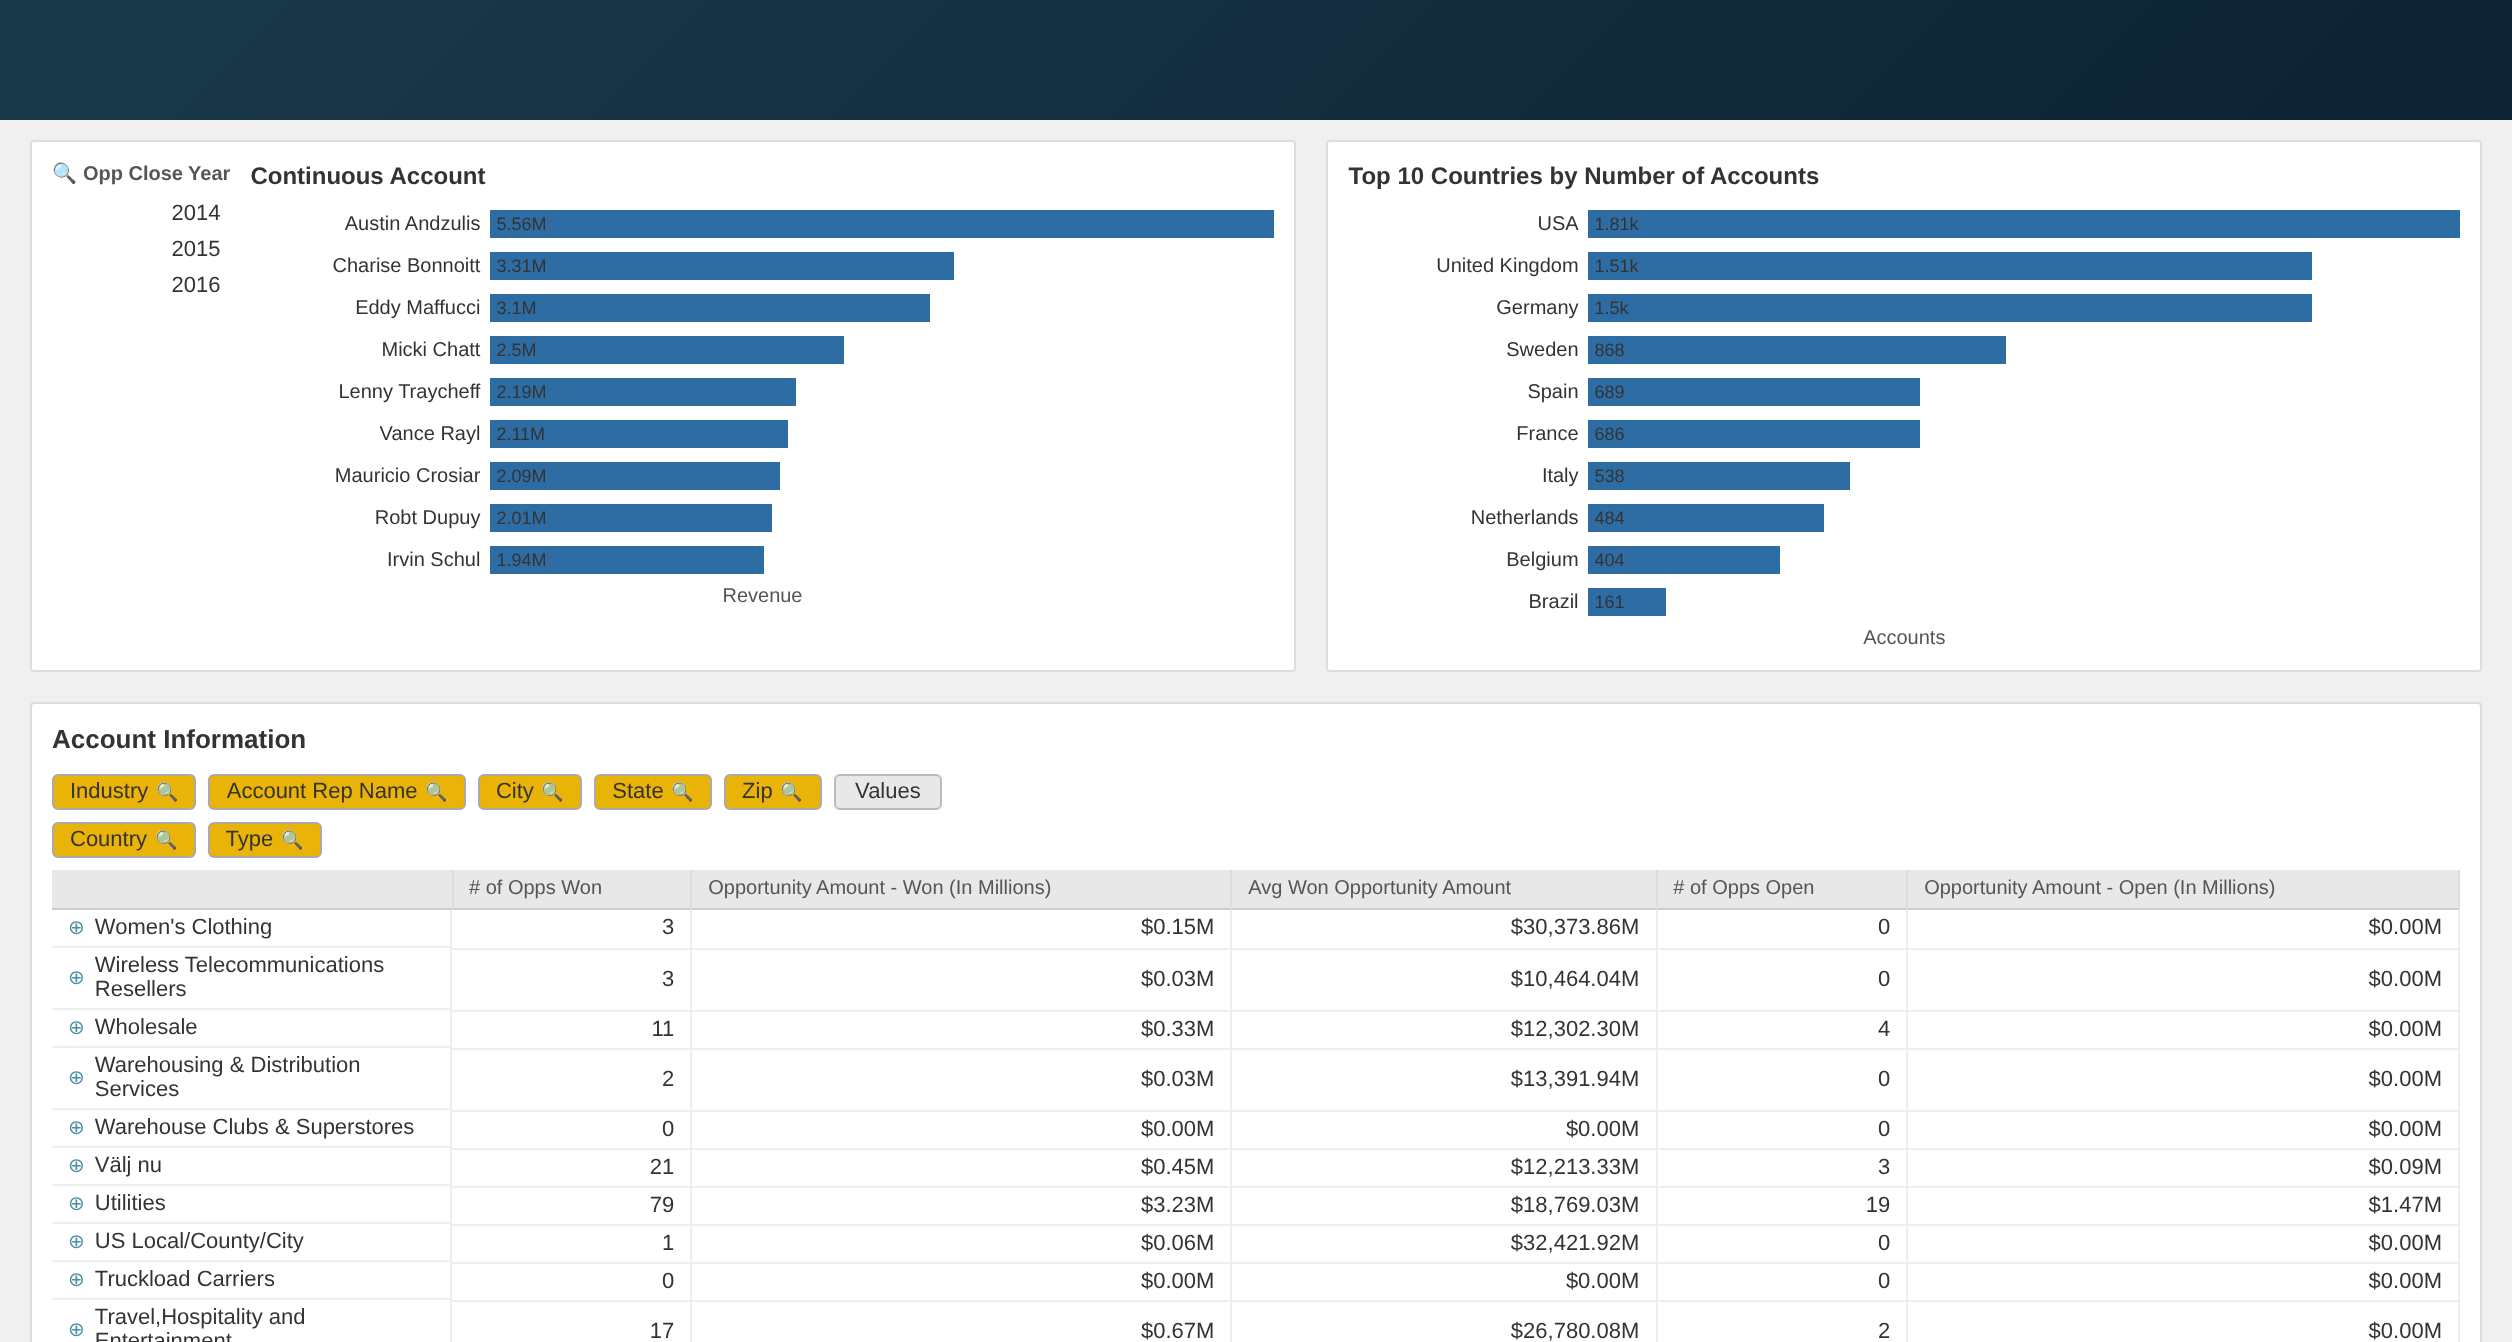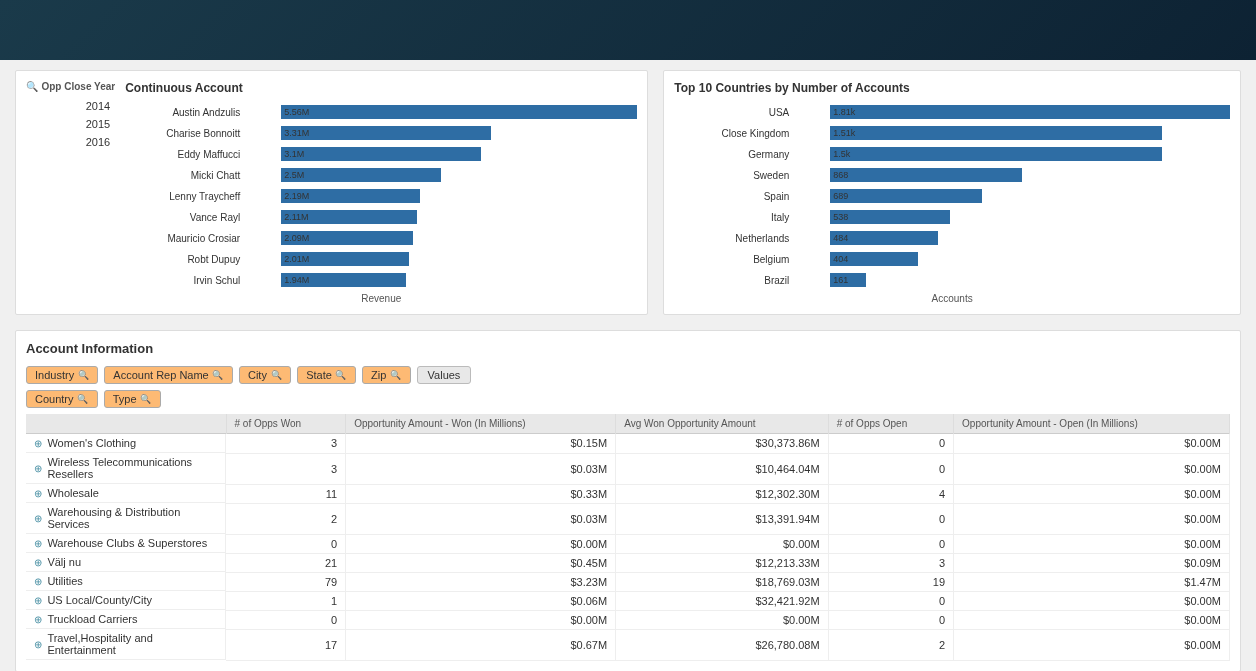--- a/index.html
+++ b/index.html
@@ -69,21 +69,20 @@
       font-weight: bold;
       color: #333;
       margin-bottom: 8px;
     }
 
     .bar-row {
       display: flex;
       align-items: center;
       margin-bottom: 3px;
       height: 18px;
-      gap: 36px;
     }
 
     .bar-label {
       width: 120px;
       text-align: right;
       font-size: 10px;
       color: #333;
       padding-right: 5px;
       white-space: nowrap;
     }
@@ -130,21 +129,21 @@
     }
 
     .filter-bar {
       display: flex;
       gap: 6px;
       margin-bottom: 6px;
       flex-wrap: wrap;
     }
 
     .filter-chip {
-      background: #fdba74;
+      background: #eab308;
       border: 1px solid #aaa;
       border-radius: 3px;
       padding: 2px 8px;
       font-size: 11px;
       color: #333;
       cursor: pointer;
       display: flex;
       align-items: center;
       gap: 4px;
     }
@@ -316,21 +315,21 @@
       <div id="countries-bars">
           <div class="bar-row">
             <div class="bar-label">USA</div>
             <div class="bar-track">
               <div class="bar-fill" style="width: 100%;">
                 <span class="bar-value">1.81k</span>
               </div>
             </div>
           </div>
           <div class="bar-row">
-            <div class="bar-label">Close Kingdom</div>
+            <div class="bar-label">United Kingdom</div>
             <div class="bar-track">
               <div class="bar-fill" style="width: 83%;">
                 <span class="bar-value">1.51k</span>
               </div>
             </div>
           </div>
           <div class="bar-row">
             <div class="bar-label">Germany</div>
             <div class="bar-track">
               <div class="bar-fill" style="width: 83%;">
@@ -344,20 +343,28 @@
               <div class="bar-fill" style="width: 48%;">
                 <span class="bar-value">868</span>
               </div>
             </div>
           </div>
           <div class="bar-row">
             <div class="bar-label">Spain</div>
             <div class="bar-track">
               <div class="bar-fill" style="width: 38%;">
                 <span class="bar-value">689</span>
+              </div>
+            </div>
+          </div>
+          <div class="bar-row">
+            <div class="bar-label">France</div>
+            <div class="bar-track">
+              <div class="bar-fill" style="width: 38%;">
+                <span class="bar-value">686</span>
               </div>
             </div>
           </div>
           <div class="bar-row">
             <div class="bar-label">Italy</div>
             <div class="bar-track">
               <div class="bar-fill" style="width: 30%;">
                 <span class="bar-value">538</span>
               </div>
             </div>

